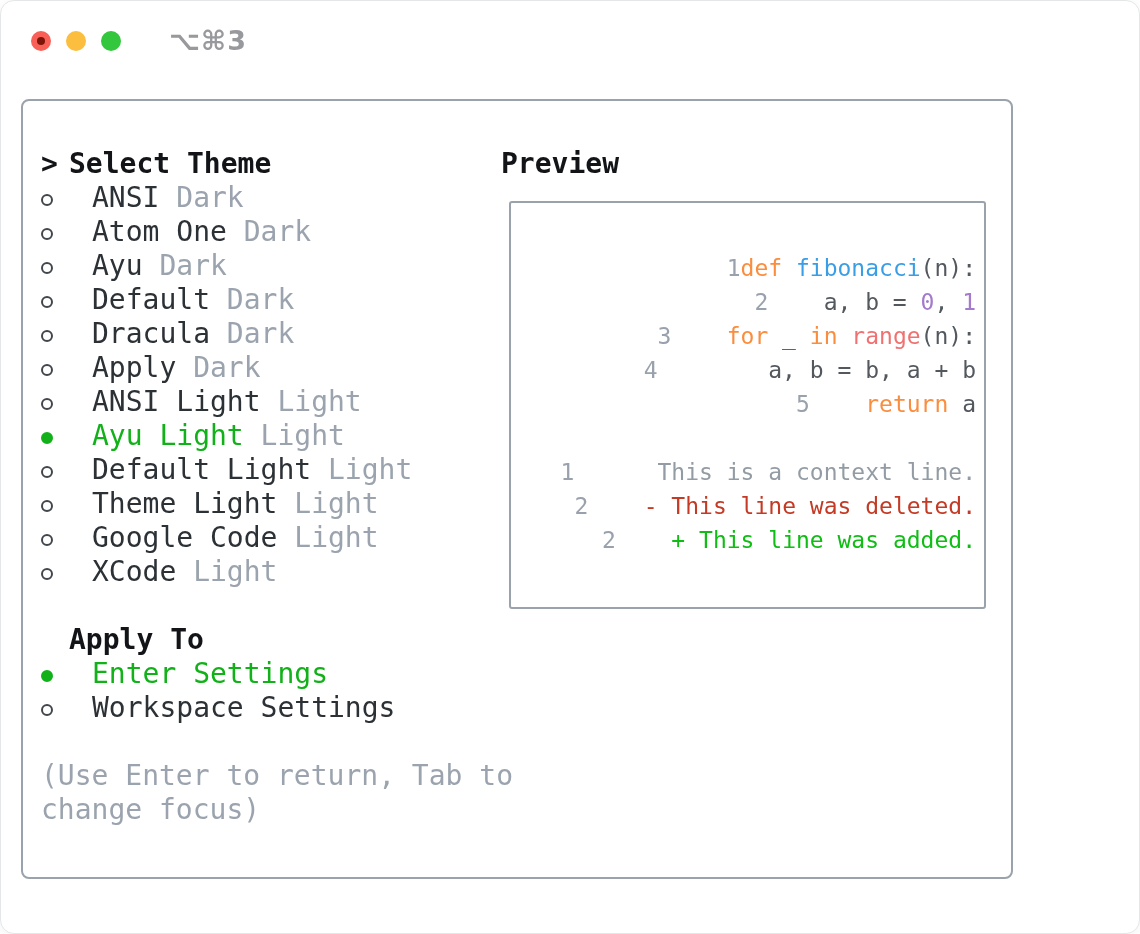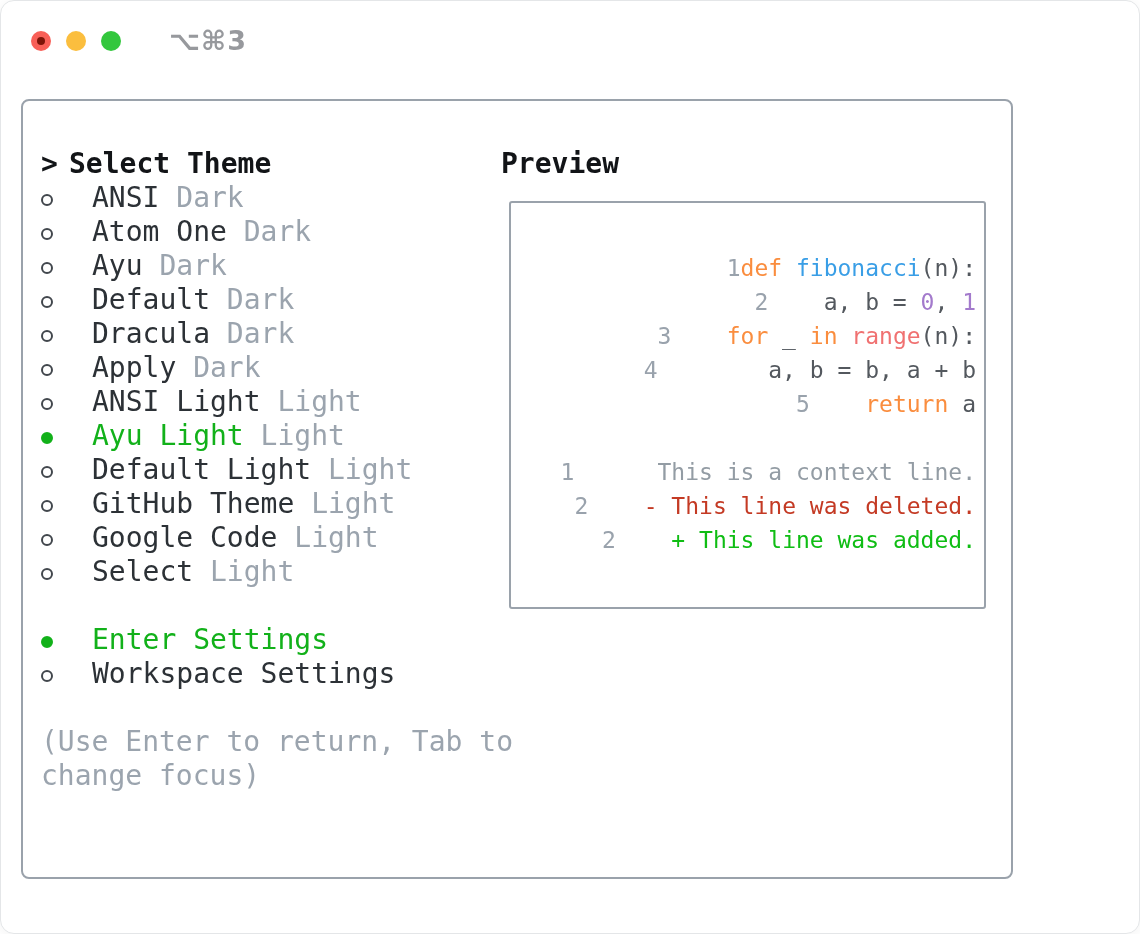--- a/index.html
+++ b/index.html
@@ -70,24 +70,25 @@
 
       <div class="row"><span class="cell-marker"><span class="dot"></span></span><span class="tname">ANSI</span><span class="tvariant"> Dark</span></div>
           <div class="row"><span class="cell-marker"><span class="dot"></span></span><span class="tname">Atom One</span><span class="tvariant"> Dark</span></div>
           <div class="row"><span class="cell-marker"><span class="dot"></span></span><span class="tname">Ayu</span><span class="tvariant"> Dark</span></div>
           <div class="row"><span class="cell-marker"><span class="dot"></span></span><span class="tname">Default</span><span class="tvariant"> Dark</span></div>
           <div class="row"><span class="cell-marker"><span class="dot"></span></span><span class="tname">Dracula</span><span class="tvariant"> Dark</span></div>
           <div class="row"><span class="cell-marker"><span class="dot"></span></span><span class="tname">Apply</span><span class="tvariant"> Dark</span></div>
           <div class="row"><span class="cell-marker"><span class="dot"></span></span><span class="tname">ANSI Light</span><span class="tvariant"> Light</span></div>
           <div class="row"><span class="cell-marker"><span class="dot sel"></span></span><span class="tname sel">Ayu Light</span><span class="tvariant"> Light</span></div>
           <div class="row"><span class="cell-marker"><span class="dot"></span></span><span class="tname">Default Light</span><span class="tvariant"> Light</span></div>
-          <div class="row"><span class="cell-marker"><span class="dot"></span></span><span class="tname">GitHub Theme</span><span class="tvariant"> Light</span></div>
+          <div class="row"><span class="cell-marker"><span class="dot"></span></span><span class="tname">Theme Light</span><span class="tvariant"> Light</span></div>
           <div class="row"><span class="cell-marker"><span class="dot"></span></span><span class="tname">Google Code</span><span class="tvariant"> Light</span></div>
-          <div class="row"><span class="cell-marker"><span class="dot"></span></span><span class="tname">Select</span><span class="tvariant"> Light</span></div>
+          <div class="row"><span class="cell-marker"><span class="dot"></span></span><span class="tname">XCode</span><span class="tvariant"> Light</span></div>
           <div class="gap"></div>
+          <div class="row"><span class="cell-marker"></span><span class="hdr">Apply To</span></div>
           <div class="row"><span class="cell-marker"><span class="dot sel"></span></span><span class="tname sel">Enter Settings</span></div>
           <div class="row"><span class="cell-marker"><span class="dot"></span></span><span class="tname">Workspace Settings</span></div>
           <div class="gap"></div>
           <div class="help-line">(Use Enter to return, Tab to</div>
           <div class="help-line">change focus)</div>
         </div>
 
       <div class="preview-title">Preview</div>
 
       <div class="preview-box">

